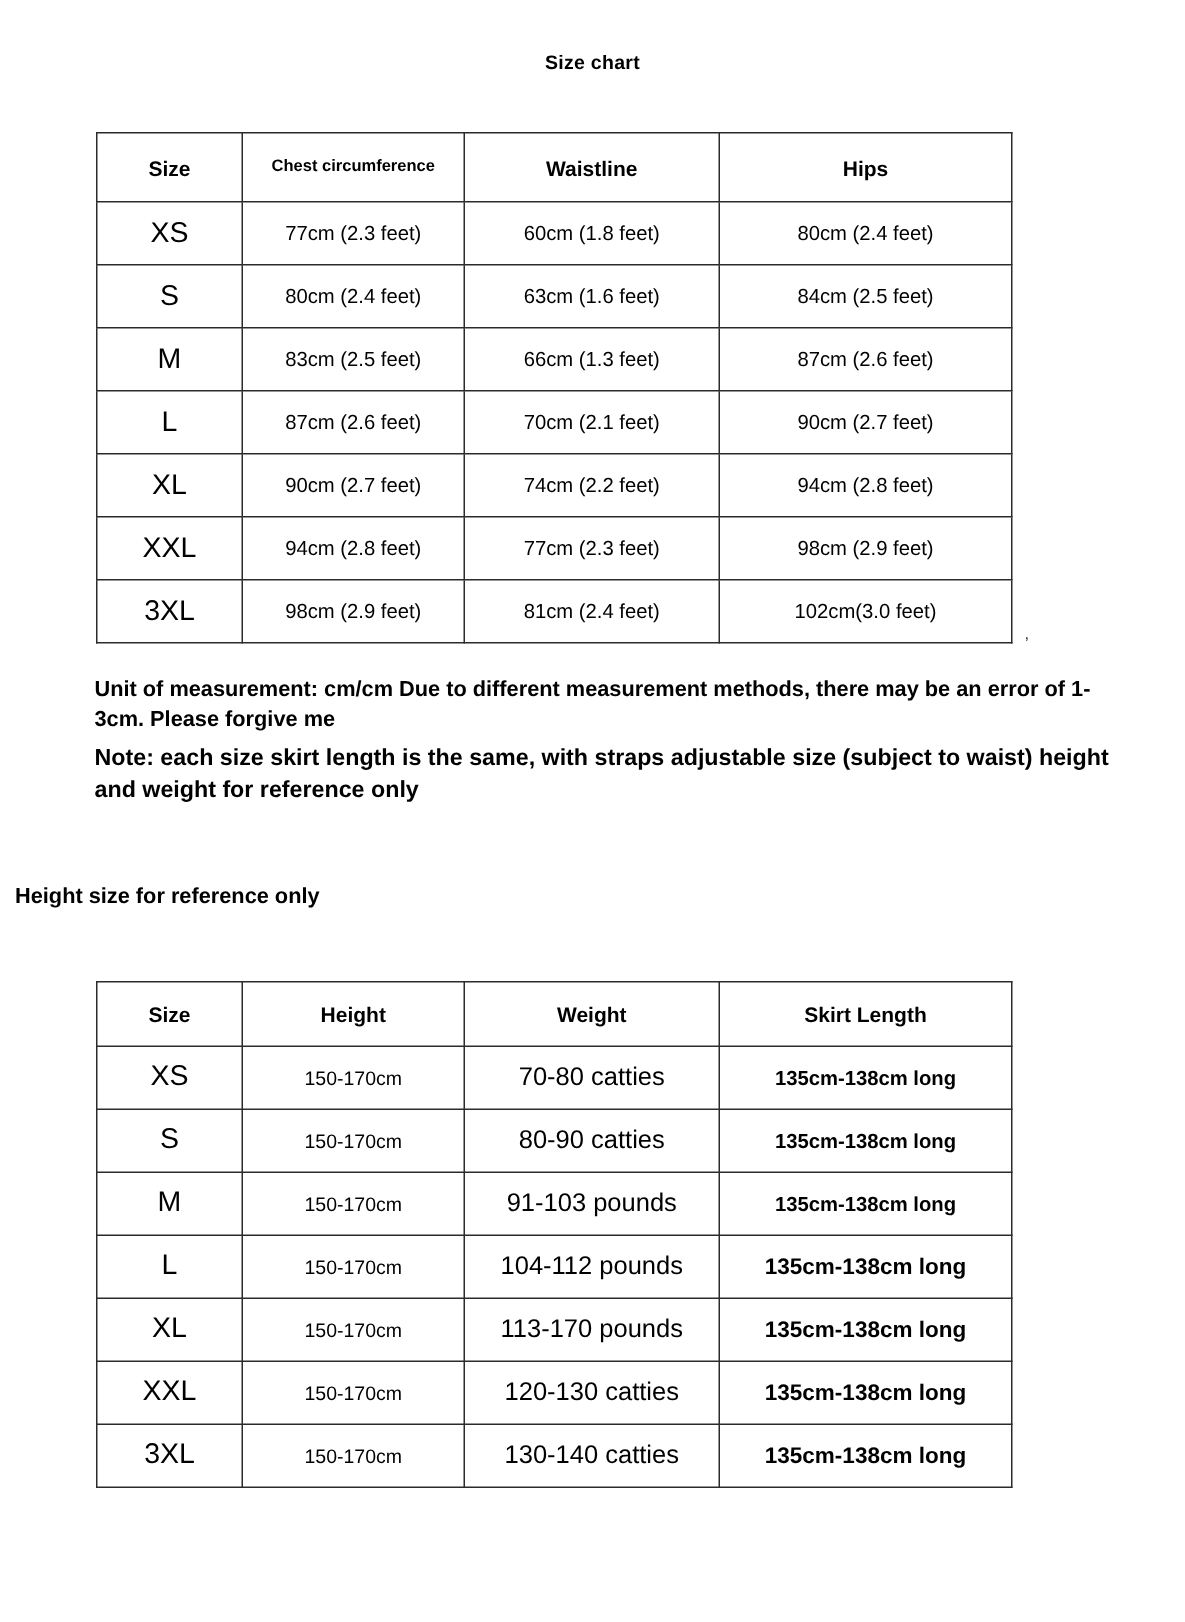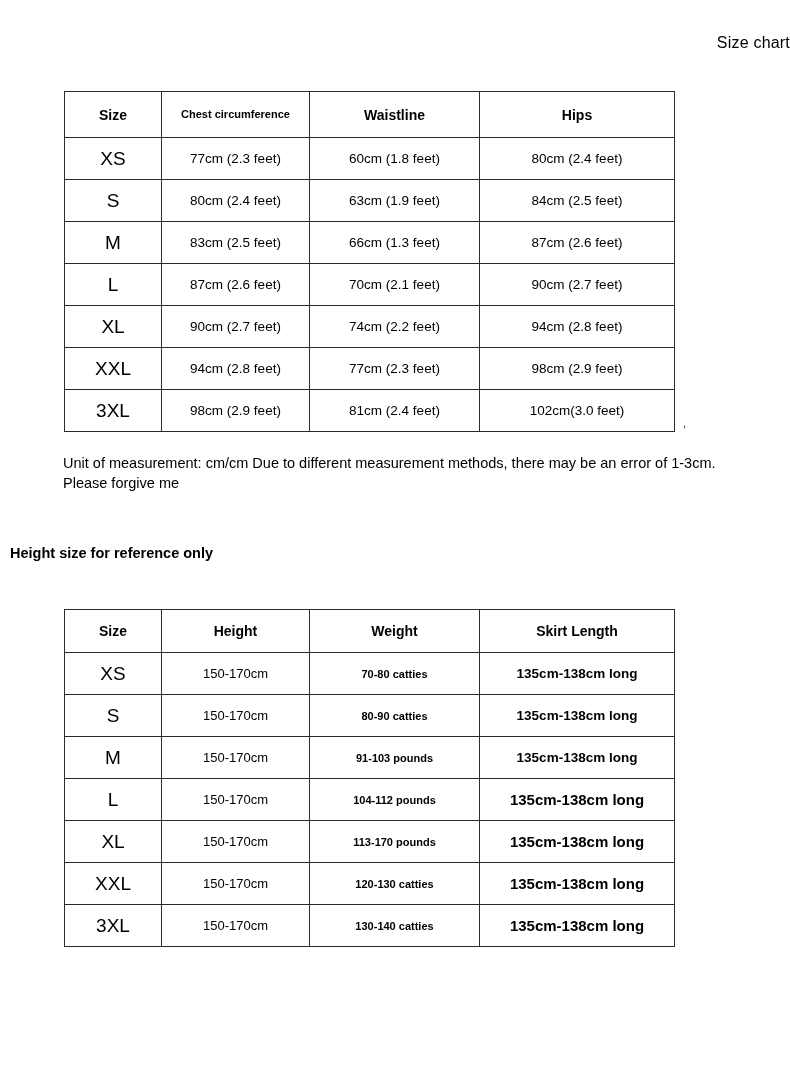--- a/index.html
+++ b/index.html
@@ -15,23 +15,23 @@
     position: relative;
     overflow: hidden;
   }
   .page {
     width: 790px;
     height: 1081px;
     position: relative;
     box-sizing: border-box;
   }
   .title {
-    text-align: right;
-    font-size: 16px;
-    font-weight: normal;
+    text-align: center;
+    font-size: 13px;
+    font-weight: bold;
     margin-top: 34px;
     letter-spacing: 0.2px;
   }
   table.size-table {
     border-collapse: collapse;
     width: 610px;
     margin-left: 64px;
     table-layout: fixed;
   }
   table.size-table td, table.size-table th {
@@ -67,21 +67,21 @@
     font-weight: normal;
   }
 
   .notes {
     margin-left: 63px;
     margin-top: 22px;
     width: 682px;
   }
   .note-line-1 {
     font-size: 14.5px;
-    font-weight: normal;
+    font-weight: bold;
     line-height: 1.35;
   }
   .note-line-2 {
     font-size: 15.5px;
     font-weight: bold;
     line-height: 1.35;
     margin-top: 6px;
   }
   .subheading {
     text-align: left;
@@ -104,22 +104,22 @@
   #table-two tbody tr { height: 42px; }
   #table-two tbody td.size-cell {
     font-size: 19px;
     font-weight: normal;
   }
   #table-two tbody td.height-cell {
     font-size: 13px;
     font-weight: normal;
   }
   #table-two tbody td.weight-cell {
-    font-size: 11px;
-    font-weight: bold;
+    font-size: 17px;
+    font-weight: normal;
   }
   #table-two tbody td.skirt-cell {
     font-size: 13.5px;
     font-weight: bold;
   }
   #table-two tbody tr.big-skirt td.skirt-cell {
     font-size: 15px;
   }
   .stray-mark {
     position: absolute;
@@ -154,21 +154,21 @@
     <tbody>
       <tr>
         <td class="size-cell">XS</td>
         <td class="val-cell">77cm (2.3 feet)</td>
         <td class="val-cell">60cm (1.8 feet)</td>
         <td class="val-cell">80cm (2.4 feet)</td>
       </tr>
       <tr>
         <td class="size-cell">S</td>
         <td class="val-cell">80cm (2.4 feet)</td>
-        <td class="val-cell">63cm (1.9 feet)</td>
+        <td class="val-cell">63cm (1.6 feet)</td>
         <td class="val-cell">84cm (2.5 feet)</td>
       </tr>
       <tr>
         <td class="size-cell">M</td>
         <td class="val-cell">83cm (2.5 feet)</td>
         <td class="val-cell">66cm (1.3 feet)</td>
         <td class="val-cell">87cm (2.6 feet)</td>
       </tr>
       <tr>
         <td class="size-cell">L</td>
@@ -194,20 +194,21 @@
         <td class="val-cell">81cm (2.4 feet)</td>
         <td class="val-cell">102cm(3.0 feet)</td>
       </tr>
     </tbody>
   </table>
 
   <div class="stray-mark">,</div>
 
   <div class="notes">
     <div class="note-line-1">Unit of measurement: cm/cm Due to different measurement methods, there may be an error of 1-3cm. Please forgive me</div>
+    <div class="note-line-2">Note: each size skirt length is the same, with straps adjustable size (subject to waist) height and weight for reference only</div>
   </div>
 
   <div class="subheading">Height size for reference only</div>
 
   <table class="size-table" id="table-two">
     <colgroup>
       <col class="col-size">
         <col class="col-height">
         <col class="col-weight">
         <col class="col-skirt">

